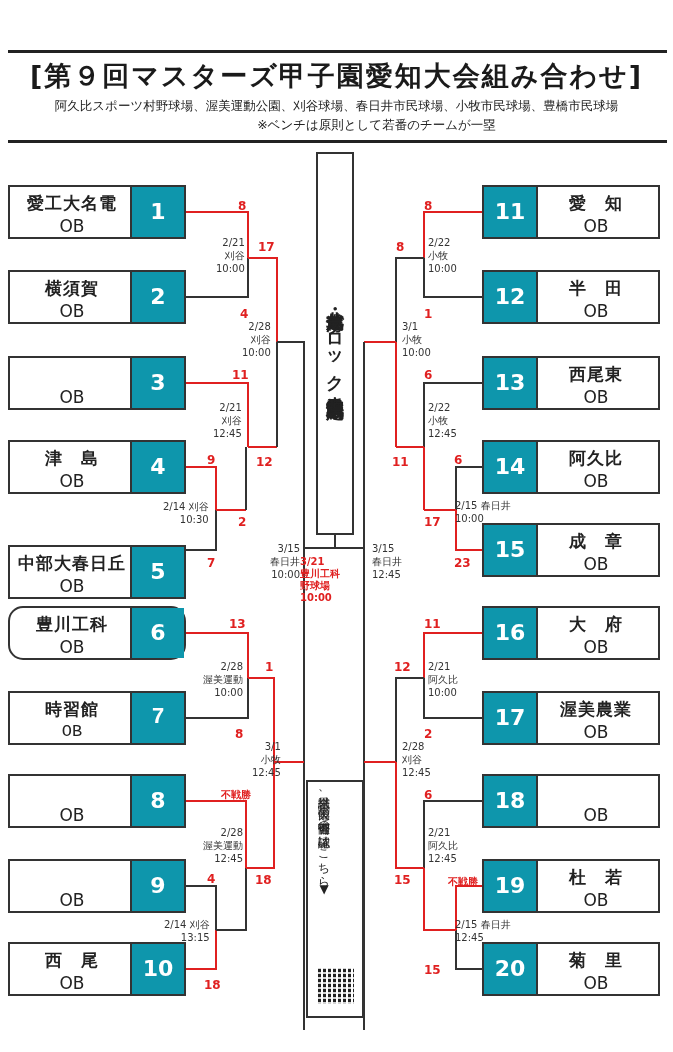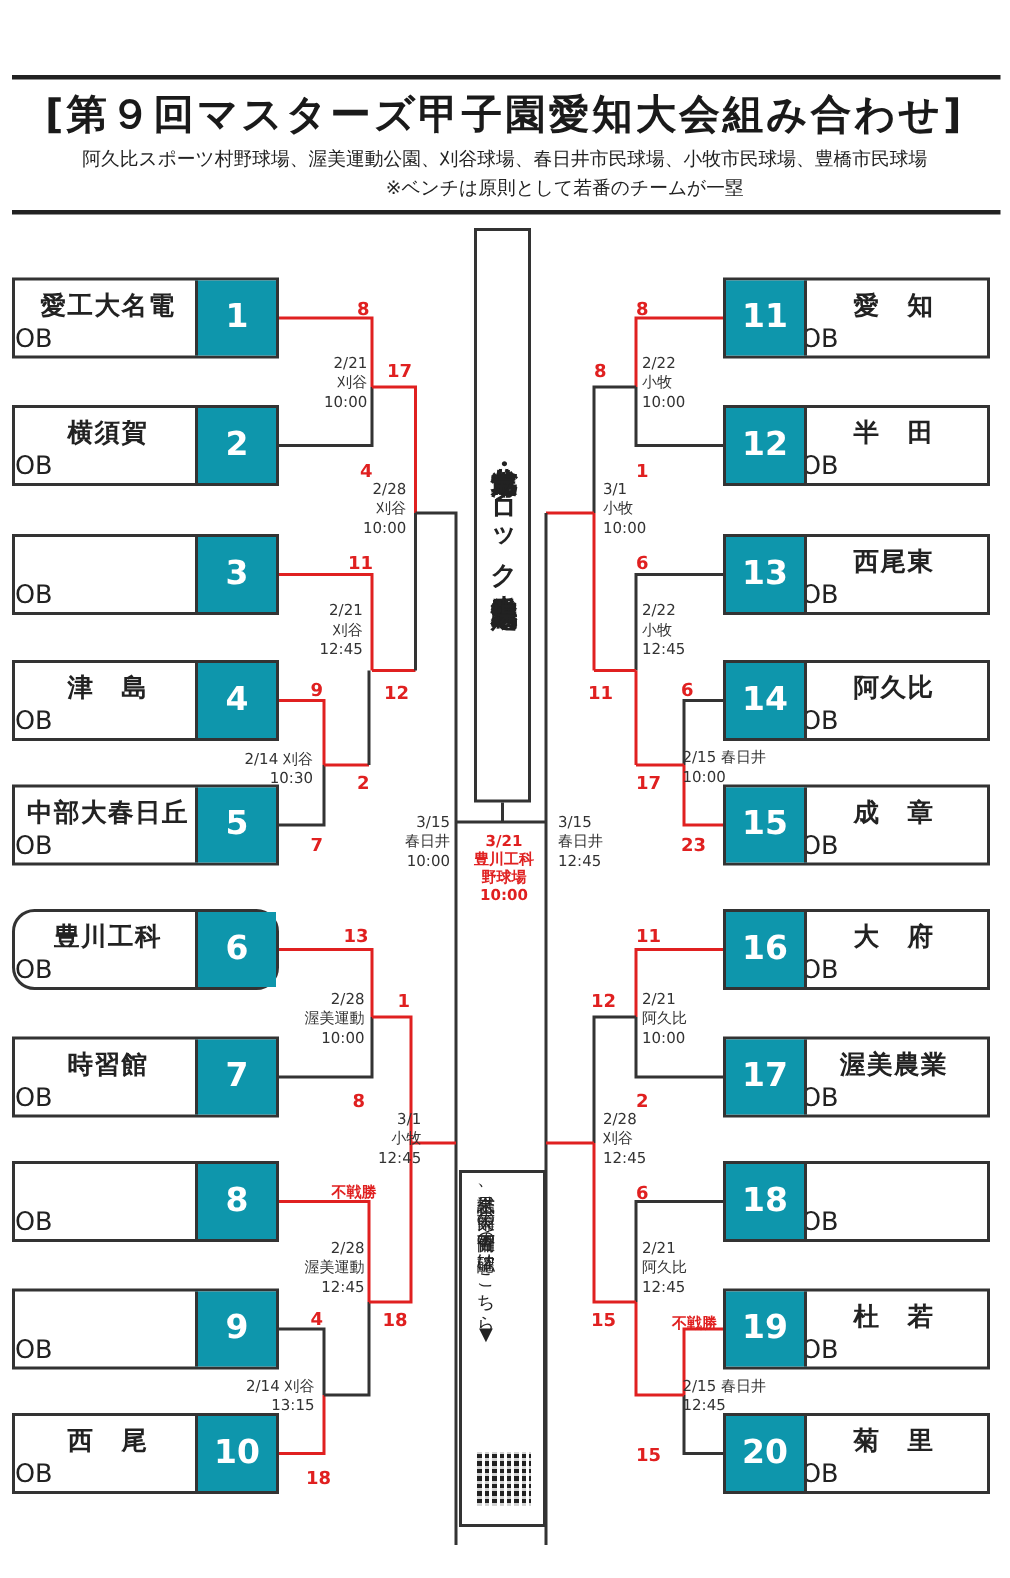--- a/index.html
+++ b/index.html
@@ -5,34 +5,34 @@
   html, body { margin:0; padding:0; background:#fff; }
   body { width:673px; height:1052px; position:relative; overflow:hidden;
          font-family:"DejaVu Sans", "Liberation Sans", sans-serif; color:#222; }
   .hr { position:absolute; left:8px; width:659px; height:3px; background:#222; }
   #title { position:absolute; left:0; top:58px; width:673px; text-align:center;
            font-size:27px; font-weight:bold; letter-spacing:2px; color:#1a1a1a; }
   #sub1, #sub2 { position:absolute; left:0; width:673px; text-align:center; font-size:12.5px; color:#222; }
   #sub1 { top:98px; } #sub2 { top:117px;padding-left:40px; }
   .team { position:absolute; width:178px; height:54px; border:2px solid #333; background:#fff; box-sizing:border-box; }
   .team .name { position:absolute; top:5px; width:124px; text-align:center; font-size:17px; font-weight:bold; letter-spacing:1px; }
-  .team .ob { position:absolute; top:29px; width:124px; font-size:17px; }
+  .team .ob { position:absolute; top:29px; width:124px; text-align:center; font-size:17px; }
   .team .num { position:absolute; top:0; width:52px; height:50px; background:#0e96ac; color:#fff;
                font-size:22px; font-weight:bold; text-align:center; line-height:50px; }
   .team.left .name, .team.left .ob { left:0; }
   .team.left .num { right:0; border-left:2px solid #333; }
   .team.right .num { left:0; border-right:2px solid #333; }
   .team.right .name, .team.right .ob { right:0; }
   svg#bracket { position:absolute; left:0; top:0; }
   .lbl { position:absolute; font-size:10px; color:#333; line-height:13px; white-space:nowrap; }
   .score { position:absolute; font-size:12px; font-weight:bold; color:#e02020; }
   #vbox { position:absolute; left:316px; top:152px; width:38px; height:383px; border:2px solid #333; box-sizing:border-box;
           writing-mode:vertical-rl; text-orientation:upright; font-size:17.5px; font-weight:bold;
           display:flex; align-items:center; justify-content:center; letter-spacing:0.5px; }
-  #final { position:absolute; left:300px; top:556px; width:72px; text-align:center; font-size:10px; font-weight:bold; color:#e02020; line-height:12px; }
+  #final { position:absolute; left:300px; top:556px; width:72px; text-align:left; font-size:10px; font-weight:bold; color:#e02020; line-height:12px; }
   #notebox { position:absolute; left:306px; top:780px; width:58px; height:238px; border:2px solid #333; box-sizing:border-box; }
   #notetext { position:absolute; left:6px; top:6px; height:168px; writing-mode:vertical-rl; font-size:12px; line-height:20px; }
   #qr { position:absolute; left:10px; top:186px; width:36px; height:36px;
         background:repeating-linear-gradient(90deg,#222 0 3px,#fff 3px 5px),#fff;
         background-blend-mode:multiply; }
   #qr::before { content:""; position:absolute; inset:0;
         background:repeating-linear-gradient(0deg,rgba(255,255,255,0.8) 0 2px,transparent 2px 5px); }
 </style>
 </head>
 <body>
@@ -102,31 +102,31 @@
     </div>
     <div class="team left" style="left: 8px; top: 356px;">
       <div class="ob">OB</div>
       <div class="num">3</div>
     </div>
     <div class="team left" style="left: 8px; top: 440px;">
       <div class="name">津　島</div>
       <div class="ob">OB</div>
       <div class="num">4</div>
     </div>
-    <div class="team left" style="left: 8px; top: 523px;">
+    <div class="team left" style="left: 8px; top: 545px;">
       <div class="name">中部大春日丘</div>
       <div class="ob">OB</div>
       <div class="num">5</div>
     </div>
     <div class="team left" style="left: 8px; top: 606px; border-radius: 15px;">
       <div class="name">豊川工科</div>
       <div class="ob">OB</div>
       <div class="num">6</div>
     </div>
-    <div class="team left" style="left: 8px; top: 691px;">
+    <div class="team left" style="left: 8px; top: 691px; font-family: Liberation Mono, monospace;">
       <div class="name">時習館</div>
       <div class="ob">OB</div>
       <div class="num">7</div>
     </div>
     <div class="team left" style="left: 8px; top: 774px;">
       <div class="ob">OB</div>
       <div class="num">8</div>
     </div>
     <div class="team left" style="left: 8px; top: 859px;">
       <div class="ob">OB</div>

